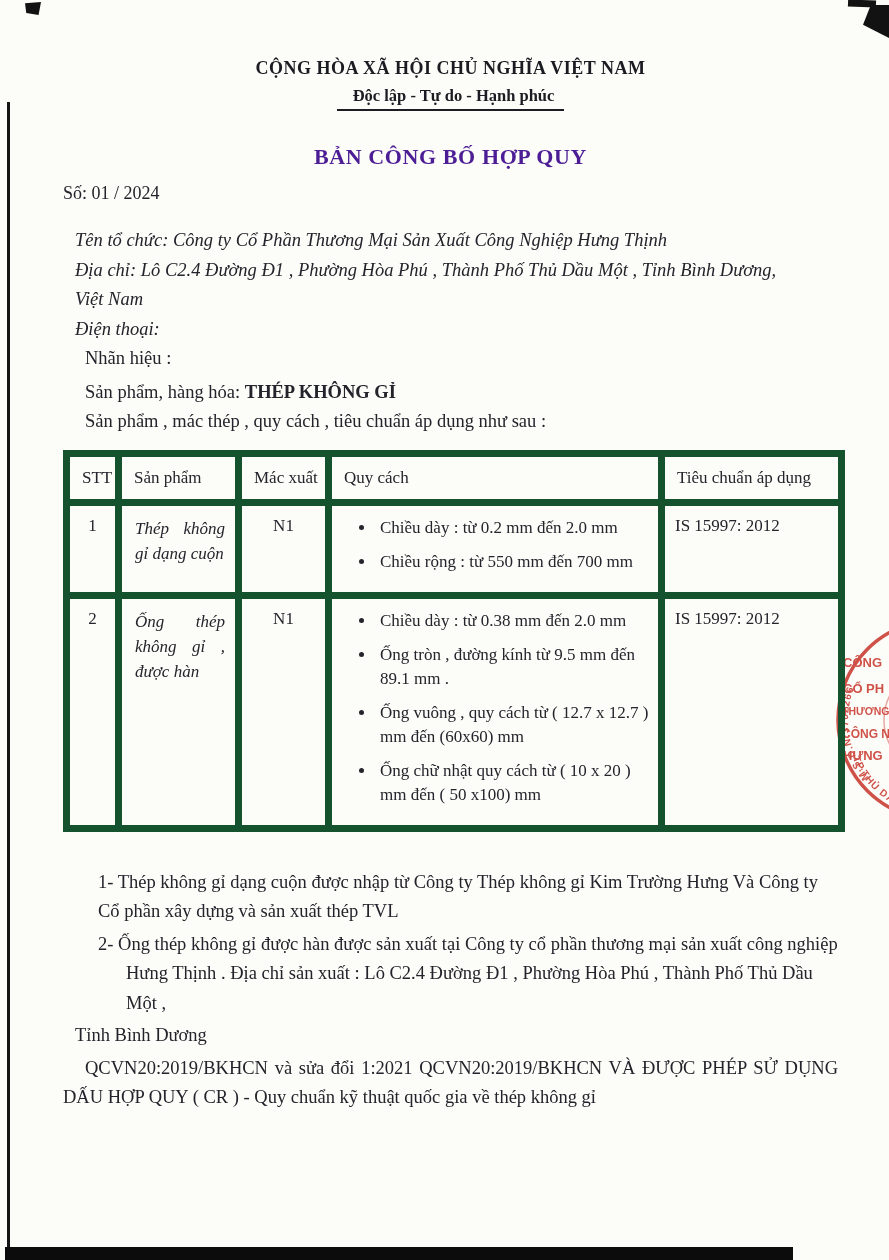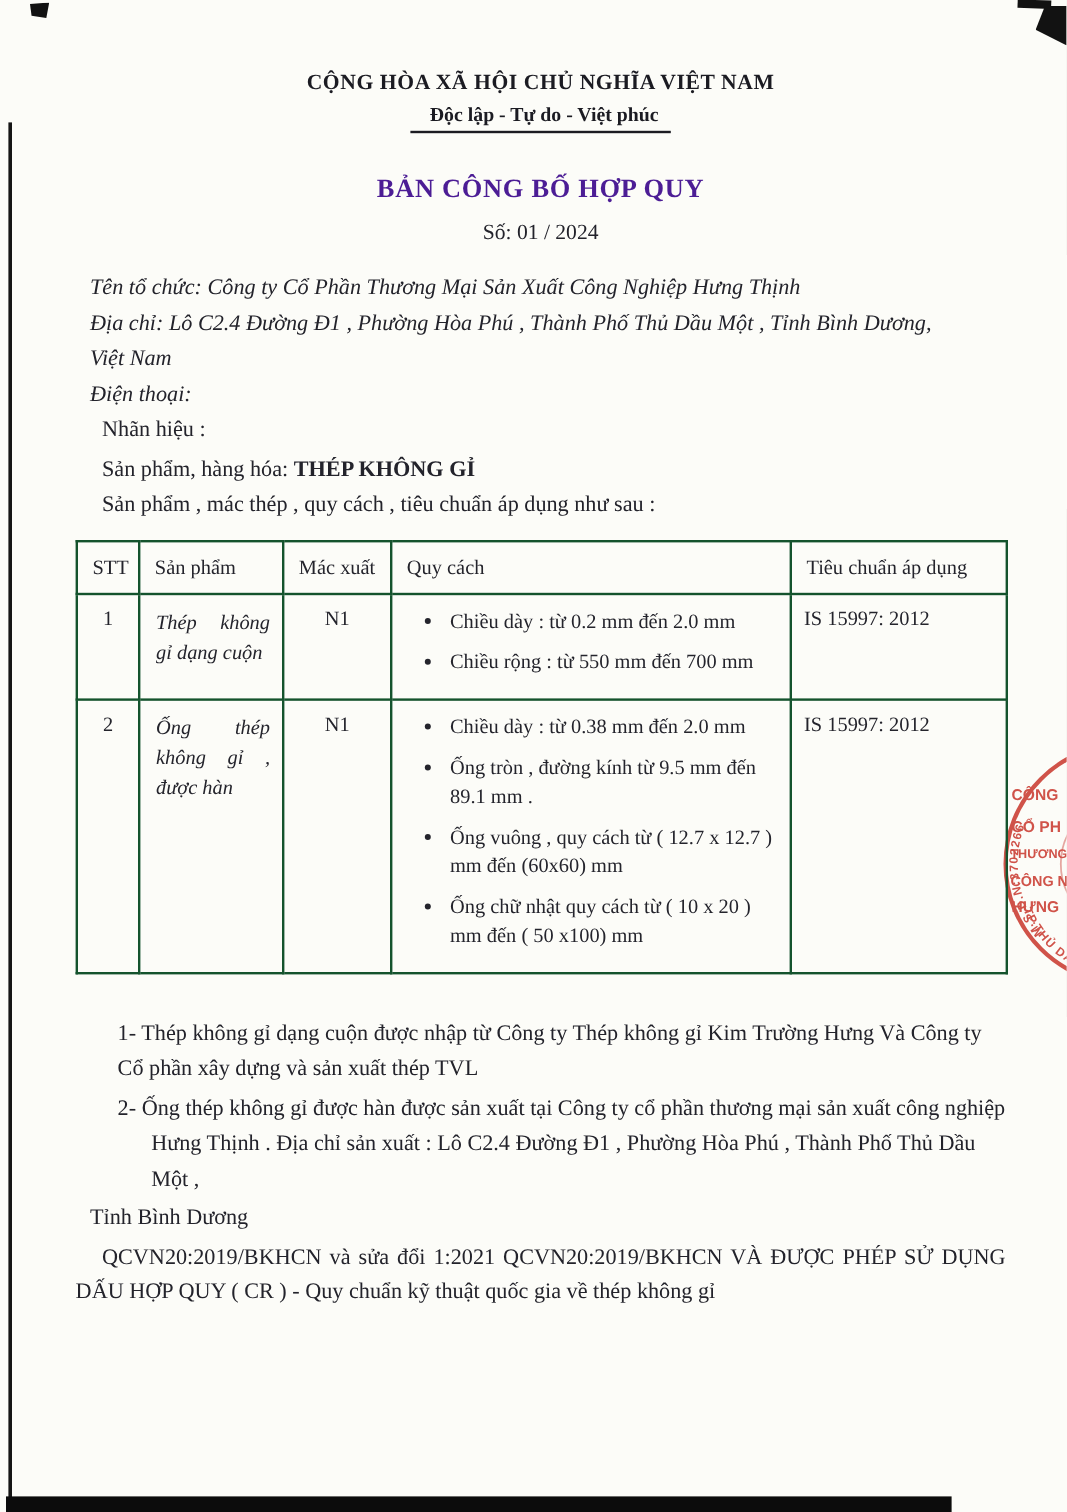--- a/index.html
+++ b/index.html
@@ -19,31 +19,31 @@
   .mark-top-right-b{left:863px;top:5px;width:26px;height:33px;clip-path:polygon(30% 0,100% 0,100% 100%,0 60%);}
   .edge-line-left{left:7px;top:102px;width:3px;height:1146px;background:#151515;}
   .bottom-bar{left:5px;bottom:0;width:788px;height:13px;background:#0c0c0c;}
   
   .content{position:absolute;left:63px;top:58px;width:775px;}
   .nat-title{font-size:18px;font-weight:bold;text-align:center;letter-spacing:.5px;color:#1b1b22;}
   .motto-wrap{text-align:center;margin-top:7px;}
   .motto{display:inline-block;font-size:16.5px;font-weight:bold;color:#1b1b22;
          border-bottom:2px solid #1c1c22;padding:0 10px 3px 16px;}
   .doc-title{margin-top:33px;font-size:22px;font-weight:bold;text-align:center;letter-spacing:.6px;color:#4c1d95;}
-  .doc-number{margin-top:13px;font-size:18px;text-align:center;}
+  .doc-number{margin-top:13px;font-size:18px;text-align:left;}
   .info{margin-top:22px;font-size:18.5px;line-height:29.5px;}
   .info p{margin:0;}
   .p-ind1{margin-left:12px !important;font-style:italic;}
   .p-ind2{margin-left:22px !important;}
   .p-addr{max-width:712px;}
   .p-product{margin-top:4px !important;}
   .b{font-weight:bold;}
   
   table.spec{border-collapse:collapse;width:775px;margin-top:13px;table-layout:fixed;}
-  table.spec th,table.spec td{border:2px solid #14532d;vertical-align:top;font-size:17px;color:#24242c;}
+  table.spec th,table.spec td{border:7px solid #14532d;vertical-align:top;font-size:17px;color:#24242c;}
   table.spec th{font-weight:normal;text-align:left;padding:11px 6px 11px 12px;}
   th.h-stt{text-align:center;padding-left:2px;}
   td.c-stt{text-align:center;padding-top:10px;}
   td.c-sp{padding:10px 10px 10px 13px;text-align:justify;line-height:25px;font-style:italic;}
   td.c-mt{text-align:center;padding-top:10px;}
   td.c-qc{padding:6px 8px 8px 0;}
   td.c-qc ul{margin:4px 0 0 0;padding-left:44px;}
   td.c-qc li{margin-bottom:10px;line-height:24px;padding-left:4px;}
   td.c-tc{padding:10px 6px 10px 10px;}
   
@@ -89,21 +89,21 @@
       <text x="24" y="115" font-size="10.5">THƯƠNG MẠI</text>
       <text x="24" y="138" font-size="12">CÔNG N</text>
       <text x="25" y="160" font-size="13">HƯNG</text>
     </g>
   </svg>
 
   <div class="content">
 
     <div class="nat-title">CỘNG HÒA XÃ HỘI CHỦ NGHĨA VIỆT NAM</div>
     <div class="motto-wrap">
-      <span class="motto">Độc lập - Tự do - Việt phúc</span>
+      <span class="motto">Độc lập - Tự do - Hạnh phúc</span>
     </div>
 
     <div class="doc-title">BẢN CÔNG BỐ HỢP QUY</div>
     <div class="doc-number">Số: 01 / 2024</div>
 
     <div class="info">
       <p class="p-ind1">Tên tổ chức: Công ty Cổ Phần Thương Mại Sản Xuất Công Nghiệp Hưng Thịnh</p>
       <p class="p-ind1 p-addr">Địa chỉ: Lô C2.4 Đường Đ1 , Phường Hòa Phú , Thành Phố Thủ Dầu Một , Tỉnh Bình Dương, Việt Nam</p>
       <p class="p-ind1">Điện thoại:</p>
       <p class="p-ind2">Nhãn hiệu :</p>

